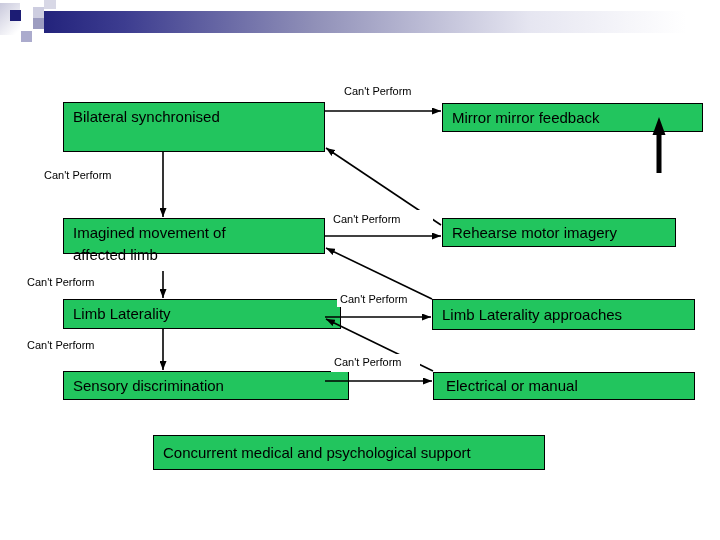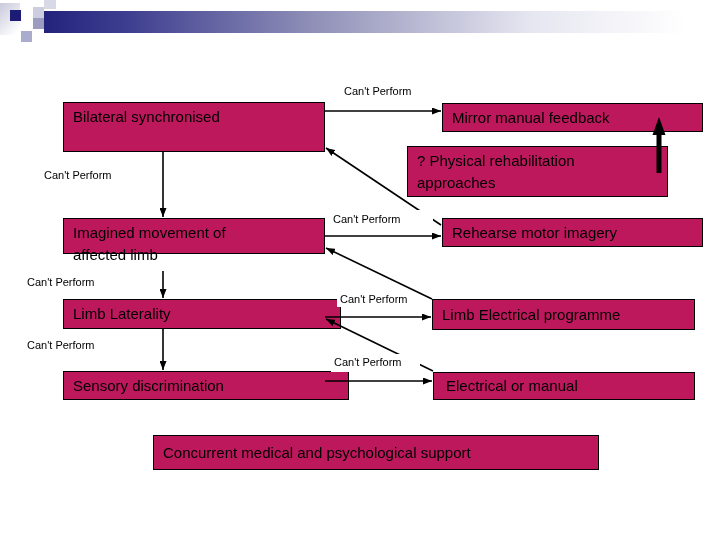--- a/index.html
+++ b/index.html
@@ -11,35 +11,35 @@
     background:linear-gradient(to right,#23237c 0%,#3d3d90 12%,#9090b8 40%,#e6e6f1 72%,#ffffff 95%);}
   .hdr-panel{left:0;top:3px;width:20px;height:32px;
     background:linear-gradient(135deg,#c9c9dc 0%,#ffffff 90%);}
   .sq{position:absolute;z-index:2;}
   .sq-navy{left:10px;top:10px;width:11px;height:11px;background:#1c1c74;}
   .sq-light{left:33px;top:7px;width:11px;height:11px;background:#cdcde0;}
   .sq-med{left:33px;top:18px;width:11px;height:11px;background:#9c9cc0;}
   .sq-purple{left:21px;top:31px;width:11px;height:11px;background:#ababcd;}
   .sq-greytop{left:44px;top:0;width:12px;height:9px;background:#d8d8e6;}
   
-  .node{position:absolute;z-index:3;background:#be185d;border:1.5px solid #000;
+  .node{position:absolute;z-index:3;background:#22c55e;border:1.5px solid #000;
         box-sizing:border-box;font-size:15px;line-height:22px;}
   .node.single{display:flex;align-items:center;padding-left:9px;}
   .node.multi{padding:3px 9px 0 9px;}
   .node.multi span{display:block;}
   #box-bilateral{left:63px;top:102px;width:262px;height:50px;}
   #box-mirror{left:442px;top:103px;width:261px;height:29px;}
   #box-physical{left:407px;top:146px;width:261px;height:51px;}
   #box-imagined{left:63px;top:218px;width:262px;height:36px;}
-  #box-rehearse{left:442px;top:218px;width:261px;height:29px;}
+  #box-rehearse{left:442px;top:218px;width:234px;height:29px;}
   #box-laterality{left:63px;top:299px;width:278px;height:30px;}
   #box-programme{left:432px;top:299px;width:263px;height:31px;}
   #box-sensory{left:63px;top:371px;width:286px;height:29px;}
   #box-electrical{left:433px;top:372px;width:262px;height:28px;padding-left:12px;}
-  #box-support{left:153px;top:435px;width:446px;height:35px;}
+  #box-support{left:153px;top:435px;width:392px;height:35px;}
   
   .connectors{position:absolute;left:0;top:0;z-index:4;pointer-events:none;}
   
   .cp{position:absolute;z-index:5;background:#fff;font-size:11px;line-height:13px;
       padding:1px 3px;white-space:nowrap;box-sizing:border-box;}
   #cp-top{left:341px;top:84px;}
   #cp-left-1{left:41px;top:168px;}
   #cp-left-2{left:24px;top:275px;}
   #cp-left-3{left:24px;top:338px;}
   #cp-right-2{left:330px;top:210px;width:103px;height:19px;padding-top:3px;}
@@ -56,38 +56,34 @@
   <div class="sq sq-navy"></div>
   <div class="sq sq-light"></div>
   <div class="sq sq-med"></div>
   <div class="sq sq-purple"></div>
   <div class="sq sq-greytop"></div>
 
   <div class="node multi" id="box-bilateral">
     <span>Bilateral synchronised</span>
   </div>
   <div class="node single" id="box-mirror">
-    <span>Mirror manual feedback</span>
-  </div>
-  <div class="node multi" id="box-physical">
-    <span>? Physical rehabilitation</span>
-    <span>approaches</span>
+    <span>Mirror mirror feedback</span>
   </div>
   <div class="node multi" id="box-imagined">
     <span>Imagined movement of</span>
     <span>affected limb</span>
   </div>
   <div class="node single" id="box-rehearse">
     <span>Rehearse motor imagery</span>
   </div>
   <div class="node single" id="box-laterality">
     <span>Limb Laterality</span>
   </div>
   <div class="node single" id="box-programme">
-    <span>Limb Electrical programme</span>
+    <span>Limb Laterality approaches</span>
   </div>
   <div class="node single" id="box-sensory">
     <span>Sensory discrimination</span>
   </div>
   <div class="node single" id="box-electrical">
     <span>Electrical or manual</span>
   </div>
   <div class="node single" id="box-support">
     <span>Concurrent medical and psychological support</span>
   </div>

